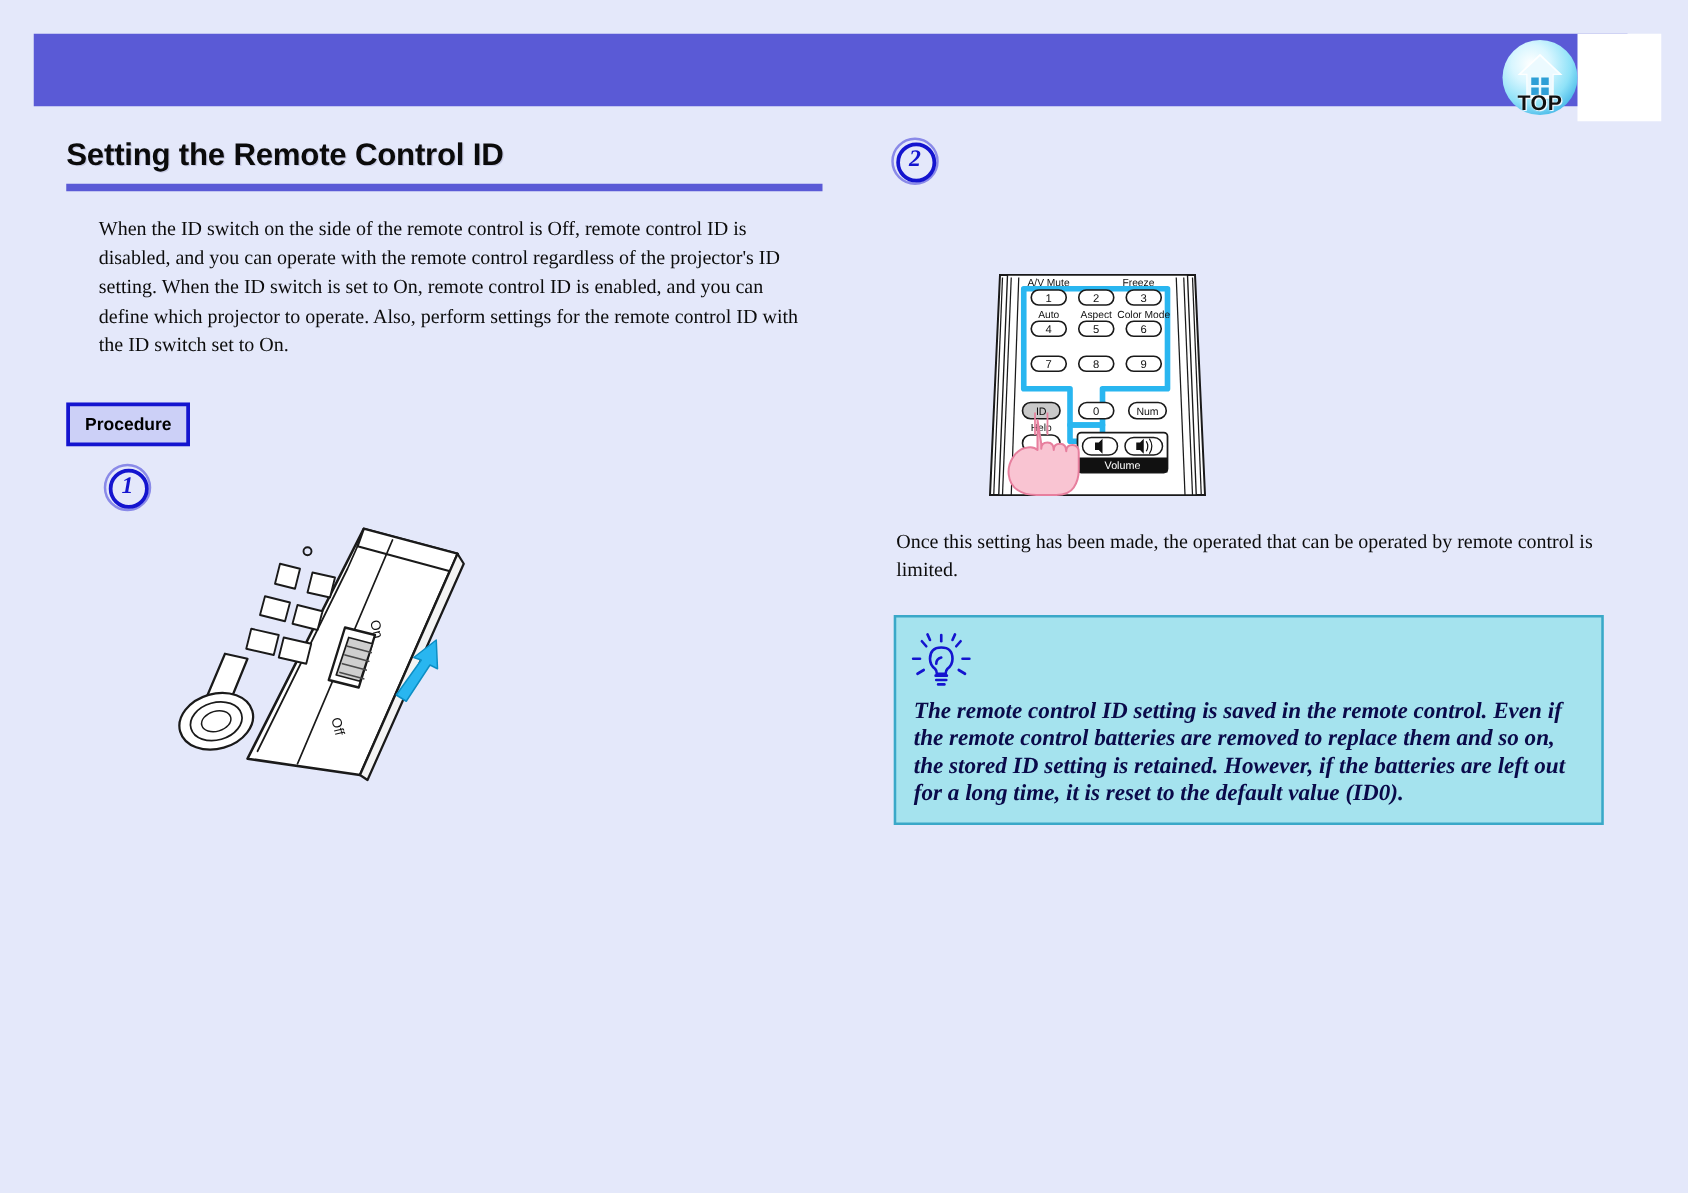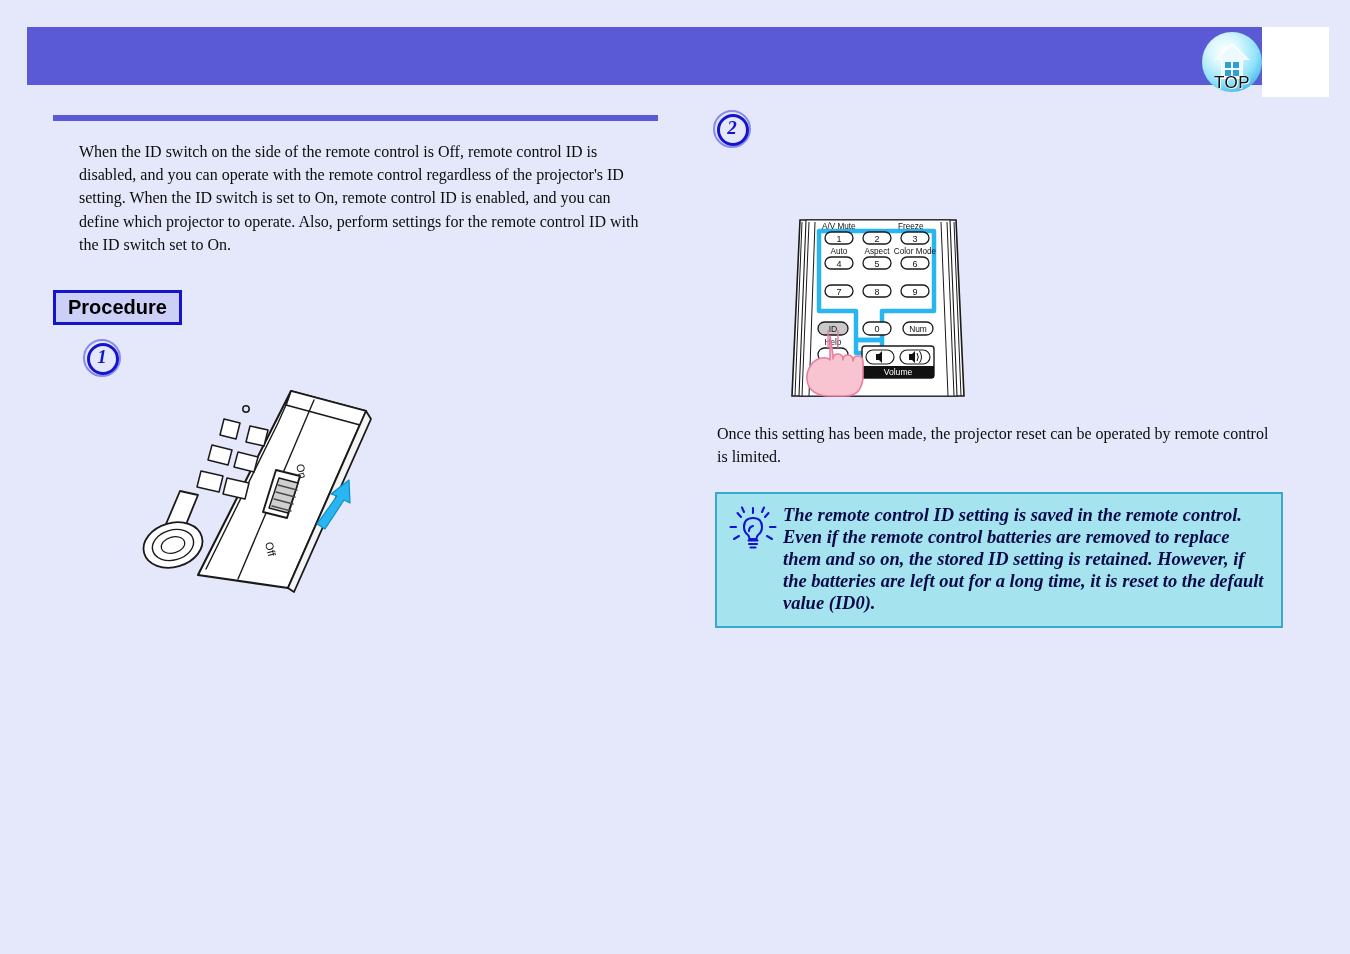--- a/index.html
+++ b/index.html
@@ -45,21 +45,21 @@
     position: absolute;
     left: 12px; top: 9px;
     width: 38px; height: 40px;
   }
   #top-button .top-label {
     position: absolute;
     left: 0; top: 41px;
     width: 62px;
     text-align: center;
     font-family: "Liberation Sans", sans-serif;
-    font-weight: normal;
+    font-weight: bold;
     font-size: 17px;
     color: #101010;
     letter-spacing: 0.5px;
     text-shadow: 0 0 2px #fff, 1px 1px 0 #e9f7ff;
   }
 
   
   #left-col  { position: absolute; left: 53px;  top: 110px; width: 630px; }
   #right-col { position: absolute; left: 713px; top: 110px; width: 600px; }
 
@@ -94,21 +94,21 @@
 
   
   #procedure-badge {
     margin: 34px 2px 0 0;
     display: inline-block;
     border: 3px solid #1414cf;
     background: #ccd0f7;
     padding: 3px 12px 4px 12px;
     font-family: "Liberation Sans", sans-serif;
     font-weight: bold;
-    font-size: 20px;
+    font-size: 14px;
     color: #000;
     line-height: 22px;
   }
 
   
   .step-circle {
     position: relative;
     width: 38px; height: 38px;
   }
   .step-circle .ring-outer {
@@ -159,20 +159,21 @@
   
   #tip-box {
     margin: 24px 0 0 2px;
     width: 568px;
     border: 2px solid #3aa8c8;
     background: #a5e3ee;
     padding: 10px 12px 12px 10px;
     display: flex;
     align-items: flex-start;
     box-sizing: border-box;
+    flex-direction: column;
   }
   #tip-bulb-icon { flex: 0 0 auto; width: 52px; height: 52px; margin-top: 2px; }
   #tip-text {
     flex: 1 1 auto;
     font-family: "Liberation Serif", serif;
     font-style: italic;
     font-weight: bold;
     font-size: 18.5px;
     line-height: 22px;
     color: #0a0a4a;
@@ -193,20 +194,21 @@
     <rect x="12" y="21" width="6" height="6" fill="#2f9fd6"></rect>
     <rect x="20" y="21" width="6" height="6" fill="#2f9fd6"></rect>
     <rect x="12" y="29" width="6" height="6" fill="#2f9fd6"></rect>
     <rect x="20" y="29" width="6" height="6" fill="#2f9fd6"></rect>
   </svg>
   <div class="top-label">TOP</div>
 </div>
 
 <div id="left-col">
 
+  <h1 id="page-title">Setting the Remote Control ID</h1>
   <div id="title-rule"></div>
 
   <p id="intro-paragraph" class="body-text">When the ID switch on the side of the remote control is Off, remote control ID is disabled, and you can operate with the remote control regardless of the projector's ID setting. When the ID switch is set to On, remote control ID is enabled, and you can define which projector to operate. Also, perform settings for the remote control ID with the ID switch set to On.</p>
 
   <div id="procedure-badge">Procedure</div>
 
   <div class="step-circle" id="step-1-marker">
     <div class="ring-outer"></div>
     <div class="ring-inner"></div>
     <div class="num">1</div>
@@ -376,21 +378,21 @@
                    q 0 -6 -5 -6
                    q -5 0 -5 5
                    l 0 -4 z" fill="#f9c4d2" stroke="#e77f9e" stroke-width="1.6" stroke-linejoin="round"></path>
           <path d="M 50 112 L 50 130" stroke="#e77f9e" stroke-width="1.4" fill="none"></path>
           <path d="M 60 112 L 60 130" stroke="#e77f9e" stroke-width="1.4" fill="none"></path>
         </g>
       </g>
     </svg>
   </div>
 
-  <p id="result-paragraph" class="body-text">Once this setting has been made, the projector reset can be operated by remote control is limited.</p>
+  <p id="result-paragraph" class="body-text">Once this setting has been made, the operated that can be operated by remote control is limited.</p>
 
   <div id="tip-box">
     <svg id="tip-bulb-icon" viewBox="0 0 52 52">
       <g stroke="#1414cf" stroke-width="2.1" fill="none" stroke-linecap="round">
         <path d="M 26 12 q -9 0 -9 9 q 0 5 4 8 q 1.5 1.5 1.5 4 l 7 0 q 0 -2.5 1.5 -4 q 4 -3 4 -8 q 0 -9 -9 -9 Z"></path>
         <path d="M 21.5 34.5 L 30.5 34.5"></path>
         <path d="M 22 38 L 30 38"></path>
         <path d="M 23.5 41.5 L 28.5 41.5"></path>
         <path d="M 26 20 q -4 1 -4 5"></path>
         <path d="M 26 7 L 26 2"></path>

